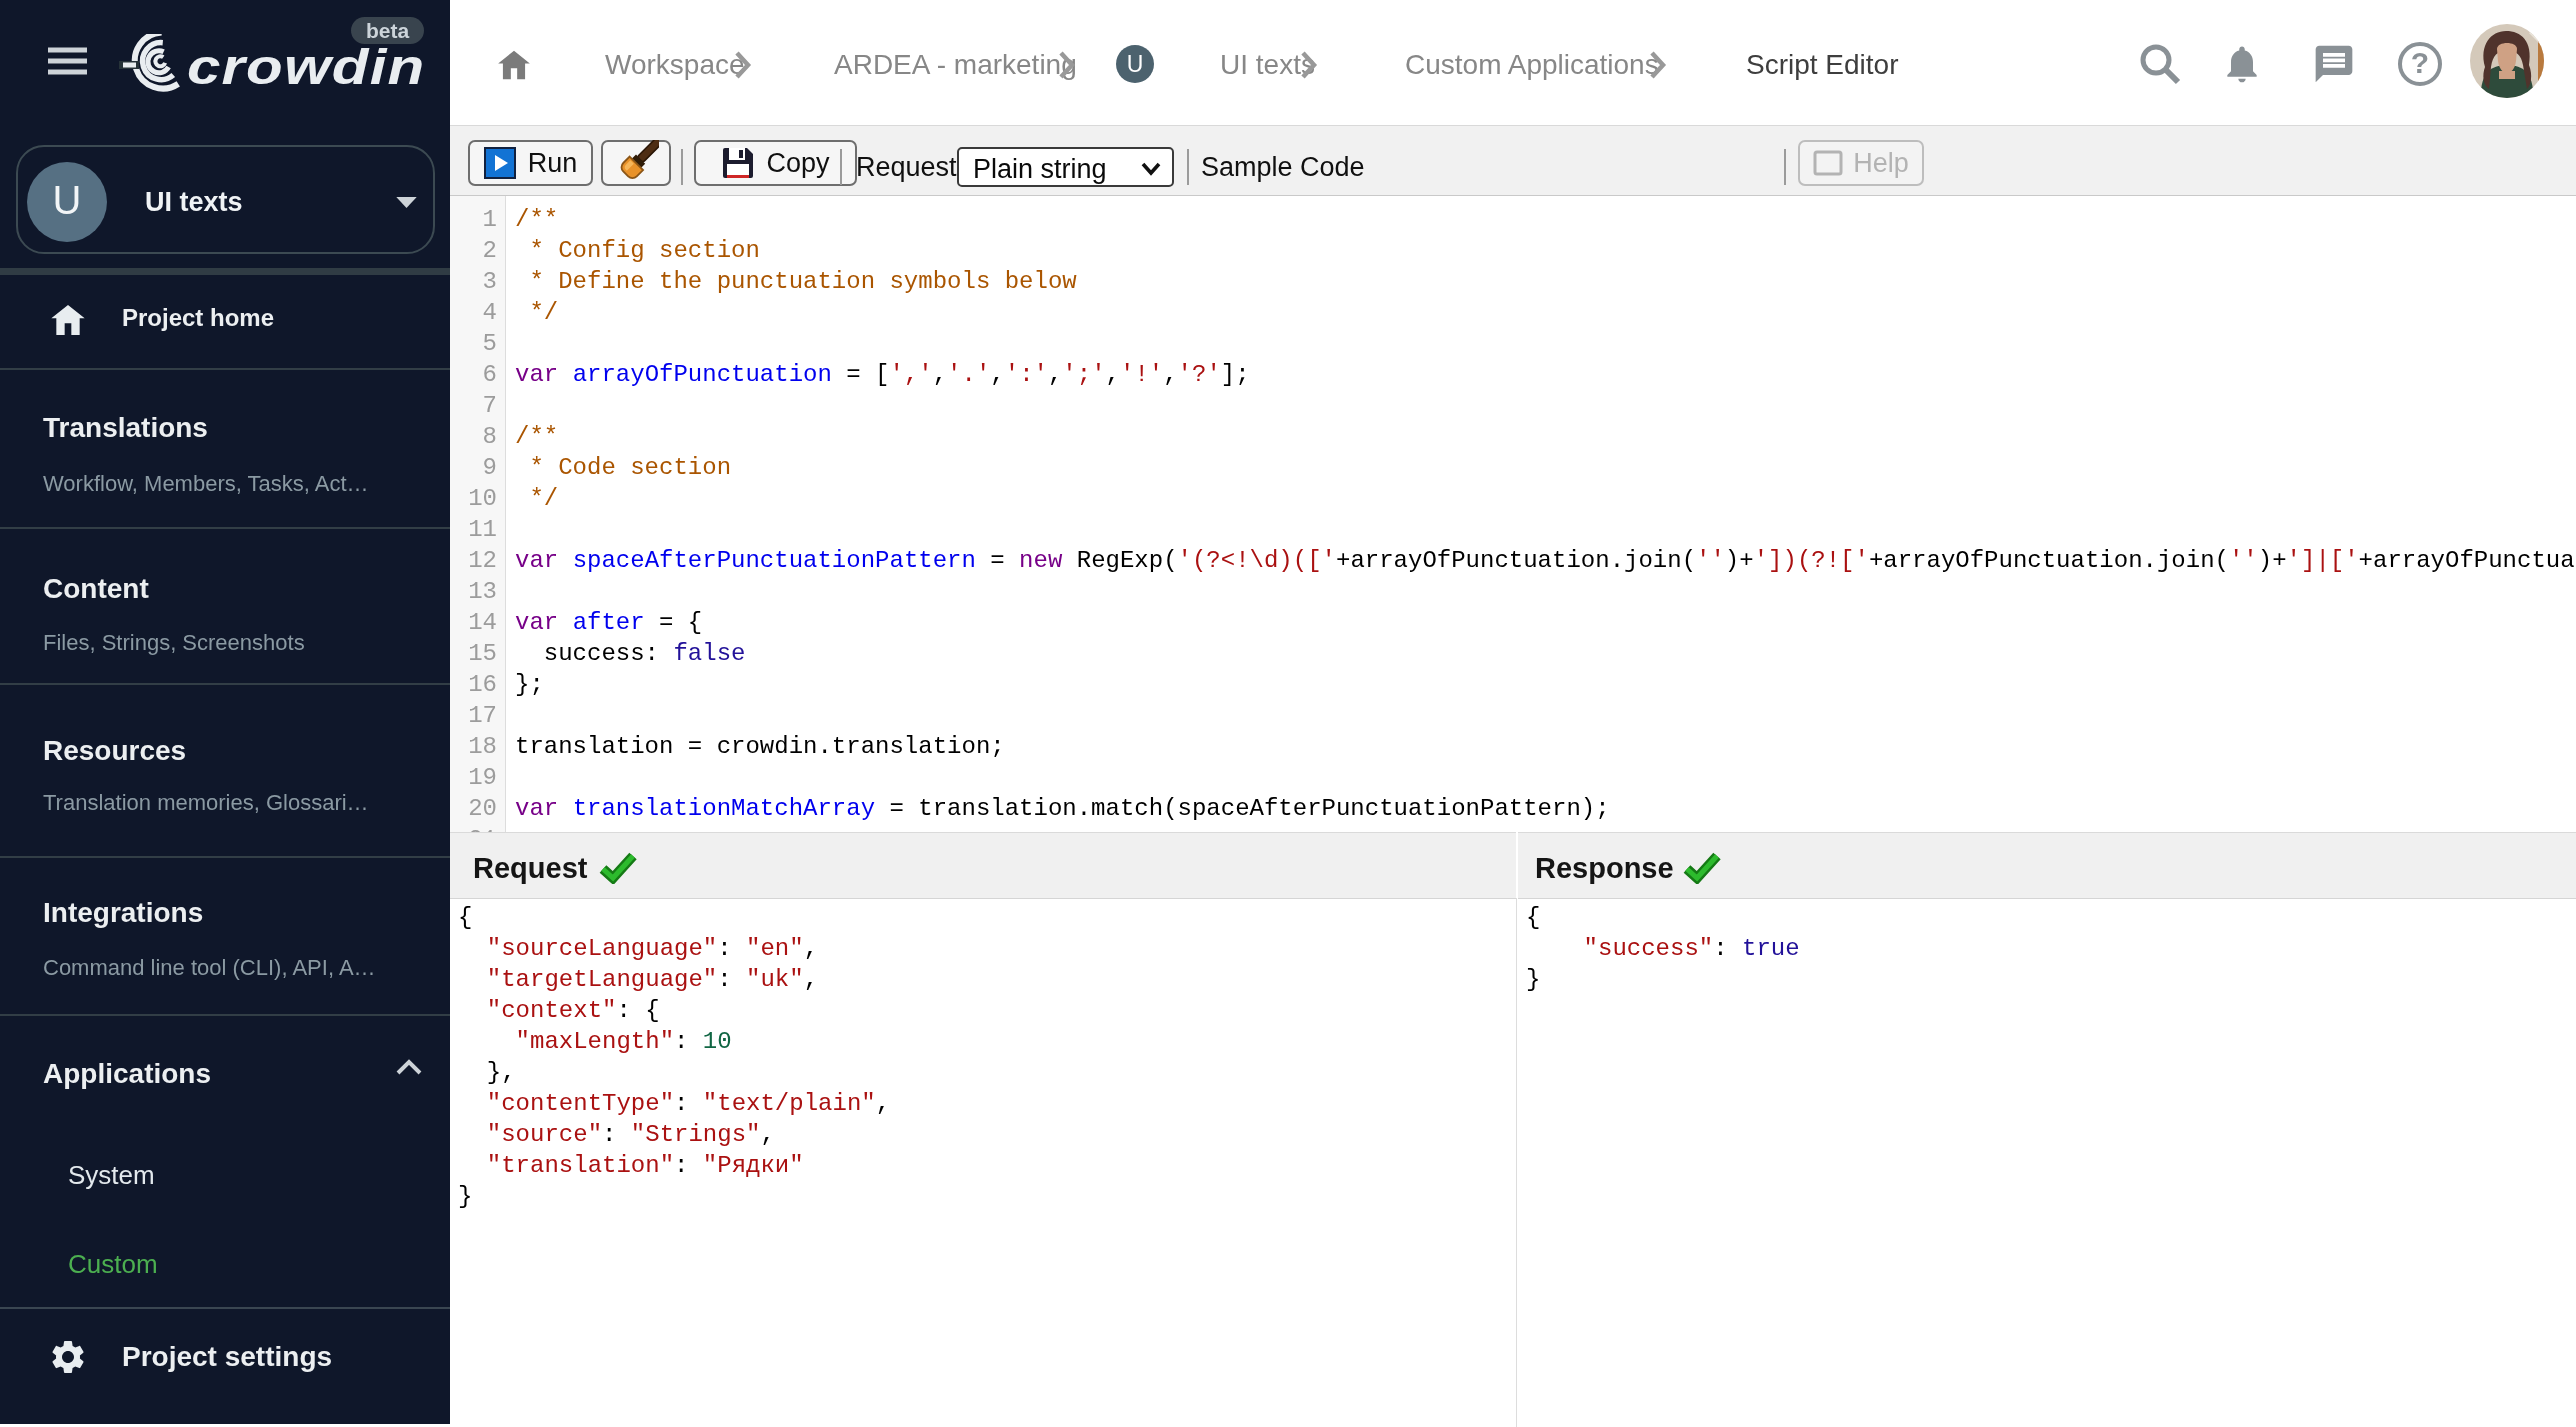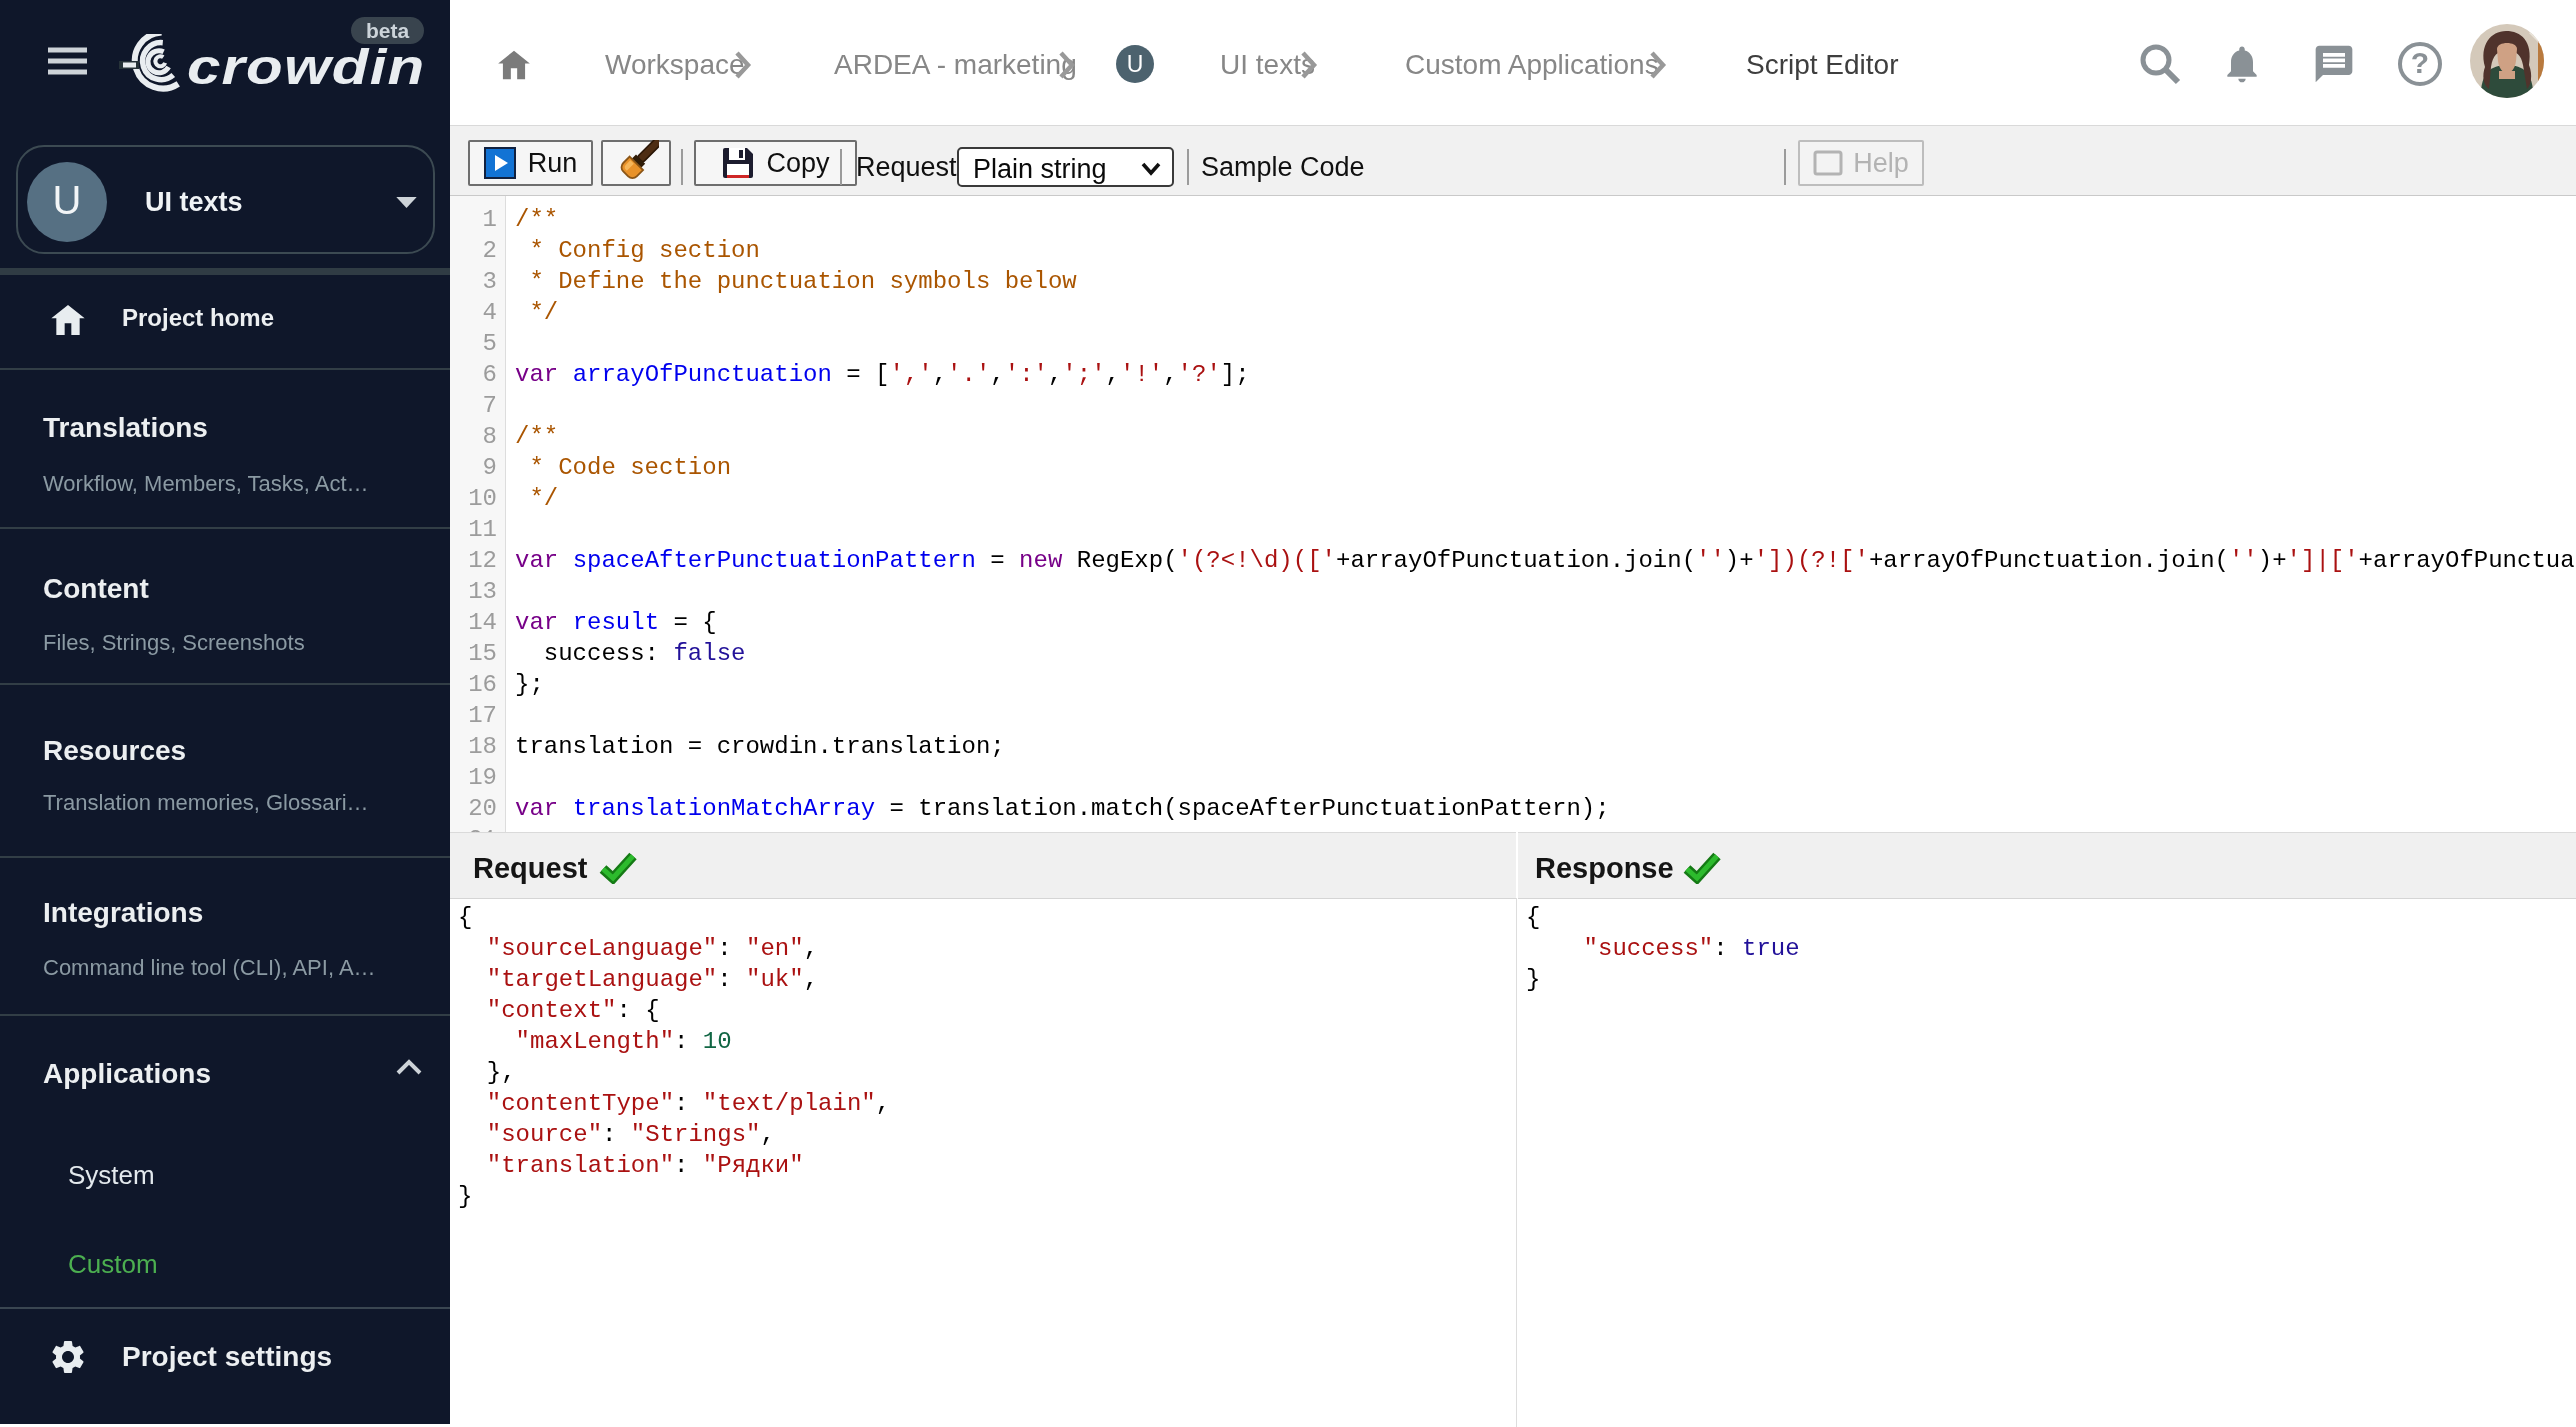--- a/index.html
+++ b/index.html
@@ -19,21 +19,21 @@
 #selavatar { position:absolute; left:27px; top:162px; width:80px; height:80px; border-radius:50%; background:#567083; color:#f2f5f7; font-size:40px; text-align:center; line-height:76px; }
 #selname { position:absolute; left:145px; top:187px; color:#f0f3f5; font-size:27px; font-weight:bold; }
 
 
 #header { position:absolute; left:450px; top:0; width:2126px; height:126px; background:#fff; border-bottom:1px solid #d9d9d9; }
 .bc { position:absolute; top:49px; font-size:28px; color:#878787; white-space:nowrap;margin-left:42px; }
 .bcdark { color:#3e3e3e; }
 
 
 #toolbar { position:absolute; left:450px; top:126px; width:2126px; height:70px; background:#f1f1f1; border-bottom:1px solid #c9c9c9; }
-.tbtn { position:absolute; top:14px; height:46px; background:#f6f6f6; border:2px solid #6e6e6e; border-radius:2px; color:#101010; font-size:27px; display:flex; align-items:center; justify-content:center; }
+.tbtn { position:absolute; top:14px; height:46px; background:#f6f6f6; border:2px solid #6e6e6e; border-radius:7px; color:#101010; font-size:27px; display:flex; align-items:center; justify-content:center; }
 .tsep { position:absolute; top:23px; width:2px; height:36px; background:#9b9b9b; }
 .tlabel { position:absolute; top:26px; font-size:27px; color:#101010; }
 .tselect { position:absolute; top:21px; height:40px; background:#fff; border:2px solid #3a3a3a; border-radius:5px; color:#0a0a0a; font-size:27px; }
 .tselect .stxt { position:absolute; left:14px; top:5px; }
 
 
 #editor { position:absolute; left:450px; top:196px; width:2126px; height:636px; background:#fff; overflow:hidden; }
 #gutter { position:absolute; left:0; top:0; width:56px; height:636px; background:#f7f7f7; border-right:1px solid #ddd; }
 #gutnums { position:absolute; left:0; top:8px; width:47px; white-space:pre; text-align:right; color:#9c9c9c; font-family:"Liberation Mono",monospace; font-size:24px; line-height:31px; }
 #code { position:absolute; left:65px; top:8px; font-family:"Liberation Mono",monospace; font-size:24px; line-height:31px; color:#000; white-space:pre; }
@@ -252,21 +252,21 @@
 <span class="c"> */</span>
 
 <span class="k">var</span> <span class="d">arrayOfPunctuation</span> = [<span class="s">','</span>,<span class="s">'.'</span>,<span class="s">':'</span>,<span class="s">';'</span>,<span class="s">'!'</span>,<span class="s">'?'</span>];
 
 <span class="c">/**</span>
 <span class="c"> * Code section</span>
 <span class="c"> */</span>
 
 <span class="k">var</span> <span class="d">spaceAfterPunctuationPattern</span> = <span class="k">new</span> RegExp(<span class="s">'(?&lt;!\d)(['</span>+arrayOfPunctuation.join(<span class="s">''</span>)+<span class="s">'])(?!['</span>+arrayOfPunctuation.join(<span class="s">''</span>)+<span class="s">']|['</span>+arrayOfPunctuation.join()+);
 
-<span class="k">var</span> <span class="d">result</span> = {
+<span class="k">var</span> <span class="d">after</span> = {
   success: <span class="a">false</span>
 };
 
 translation = crowdin.translation;
 
 <span class="k">var</span> <span class="d">translationMatchArray</span> = translation.match(spaceAfterPunctuationPattern);
 </div>
   </div>
 
   <div class="phead" style="left:450px;width:1066px;">

